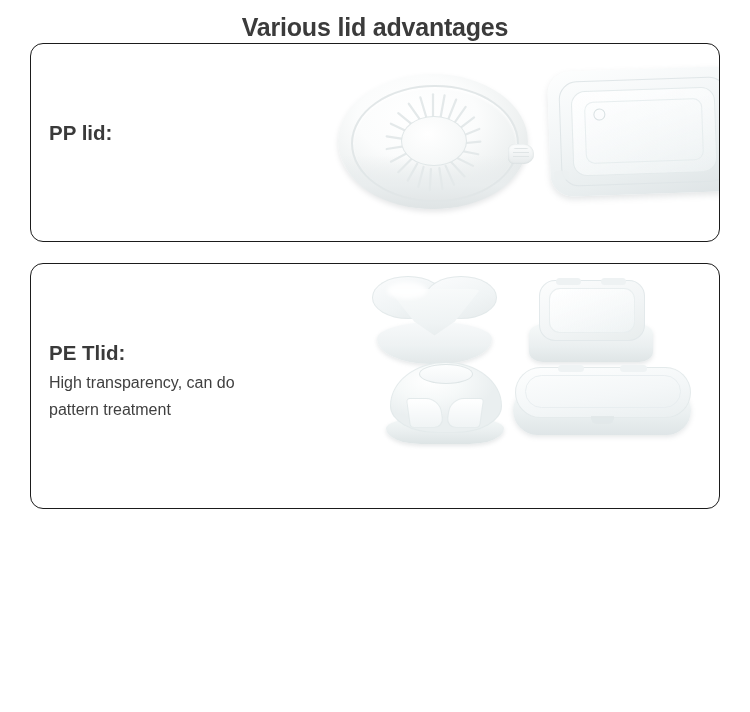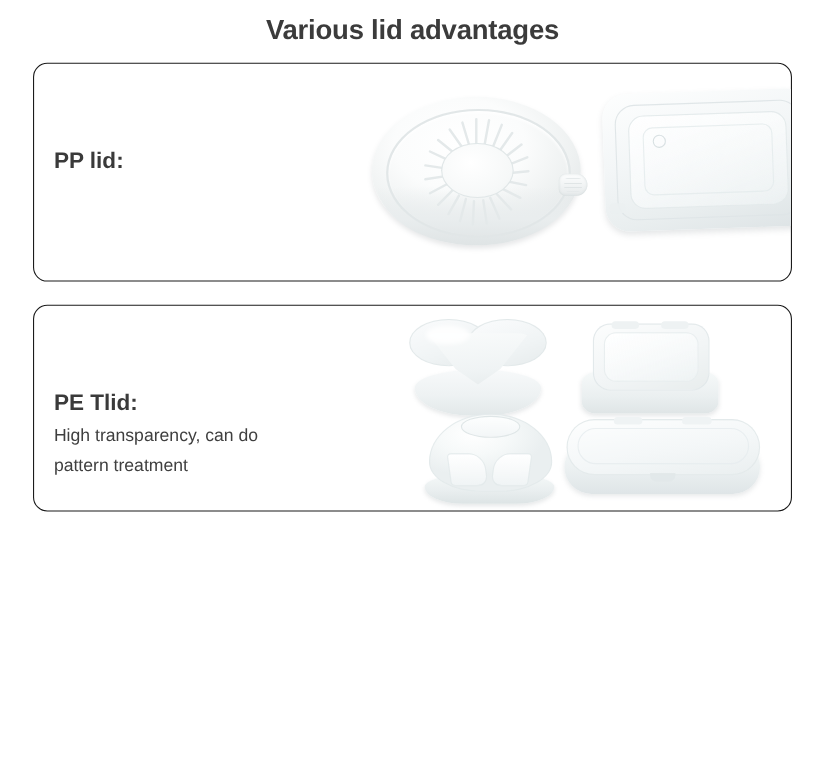--- a/index.html
+++ b/index.html
@@ -25,33 +25,33 @@
     letter-spacing: -0.2px;
     padding-top: 12px;
     height: 34px;
     line-height: 30px;
   }
 
   
   .cards {
     position: absolute;
     left: 30px;
-    top: 57px;
+    top: 43px;
     width: 690px;
   }
   .card {
     position: relative;
     box-sizing: border-box;
     border: 1.4px solid #1b1b1b;
     border-radius: 13px;
     background: #ffffff;
     overflow: hidden;
   }
   #card-1 { height: 199px; margin-bottom: 21px; }
-  #card-2 { height: 188px; margin-bottom: 21px; }
+  #card-2 { height: 246px; margin-bottom: 21px; }
   #card-3 { height: 193px; }
 
   .card-text {
     position: absolute;
     left: 18px;
     z-index: 5;
   }
   #card-1 .card-text { top: 76px; }
   #card-2 .card-text { top: 76px; }
   #card-3 .card-text { top: 49px; }

